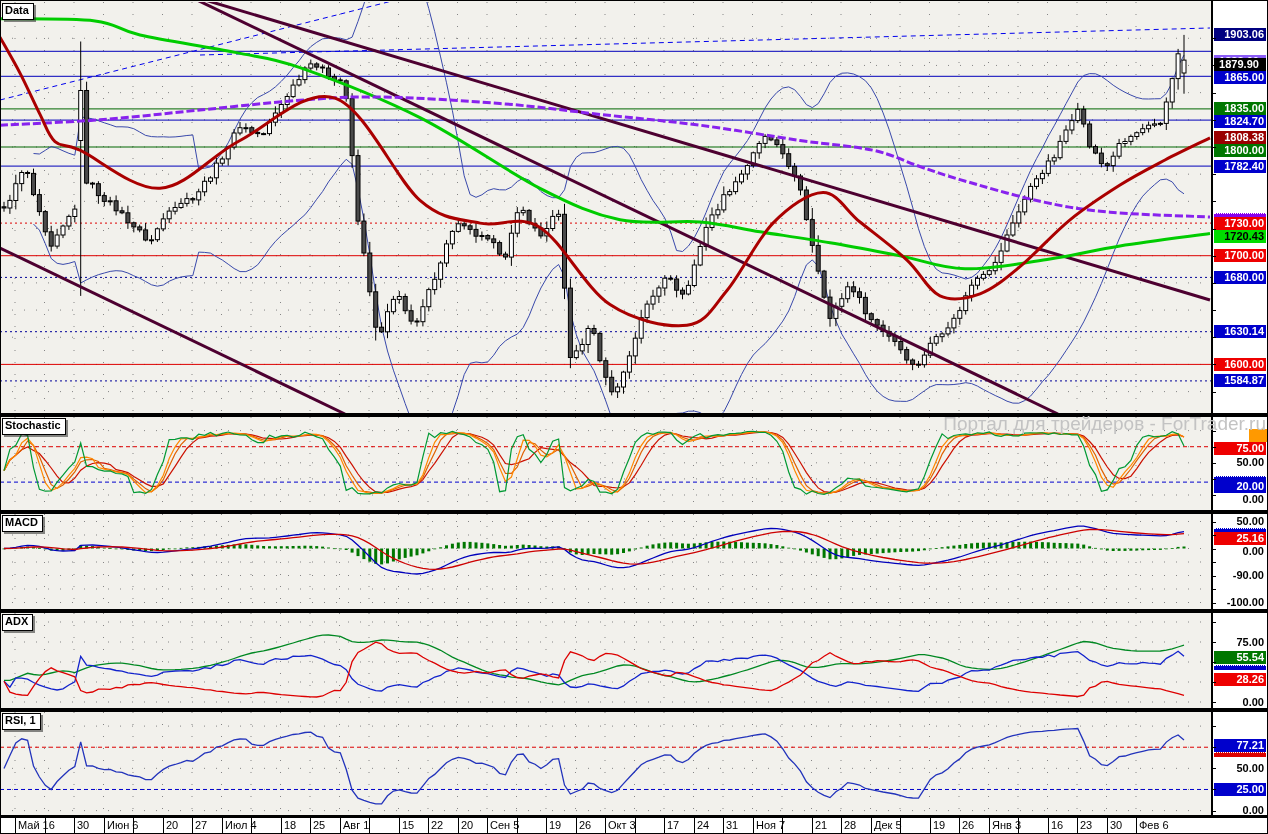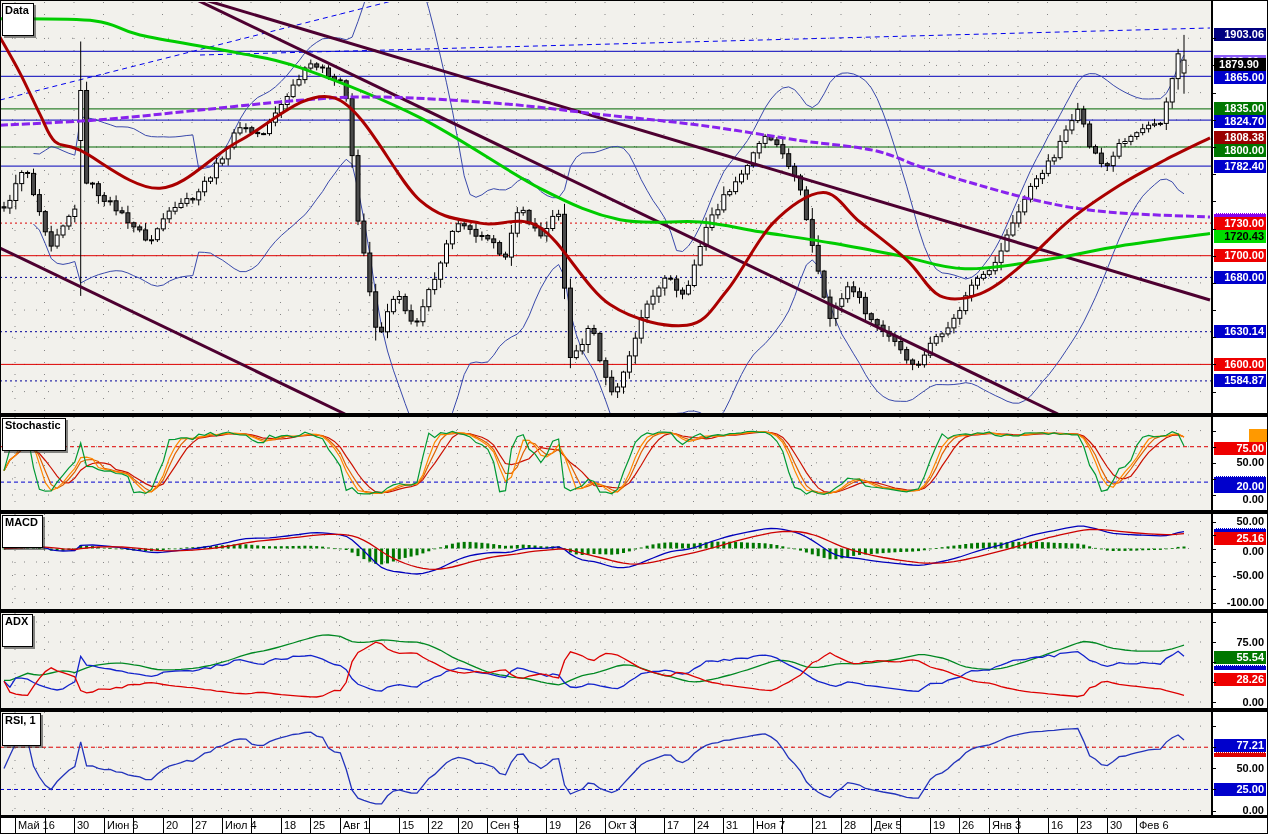--- a/index.html
+++ b/index.html
@@ -5,21 +5,21 @@
   html,body{margin:0;padding:0;background:#888;}
   .screen{position:relative;width:1268px;height:834px;background:#f2f1ec;overflow:hidden;
           font-family:"Liberation Sans",sans-serif;}
   .edge{position:absolute;background:#000;z-index:60;}
   #chart-svg{position:absolute;left:0;top:0;z-index:10;}
   .rcol{position:absolute;left:1211px;top:0;width:57px;height:818px;background:#ffffff;
         border-left:2px solid #000;box-sizing:border-box;z-index:5;}
   .hborder{position:absolute;left:0;width:1268px;background:#000;z-index:28;}
   .panel-label{position:absolute;left:2px;background:#fff;border:1px solid #000;
         box-shadow:2px 2px 0 rgba(40,40,40,.55);font-weight:bold;font-size:11px;line-height:13px;
-        padding:0 4px 18px 2px;color:#000;z-index:30;white-space:nowrap;}
+        padding:0 4px 2px 2px;color:#000;z-index:30;white-space:nowrap;}
   .plabel{position:absolute;left:1214px;width:52px;height:13px;font-size:11px;font-weight:bold;
         text-align:right;padding-right:2px;line-height:13px;z-index:20;box-sizing:border-box;
         font-family:"Liberation Sans",sans-serif;letter-spacing:0px;}
   .psliver{position:absolute;left:1214px;width:52px;z-index:20;}
   .rtick{position:absolute;left:1211px;width:5px;height:1px;background:#000;z-index:26;}
   .axis{position:absolute;left:0;top:818px;width:1268px;height:16px;background:#fff;z-index:15;}
   .axis-label{position:absolute;top:1px;font-size:11px;color:#000;white-space:nowrap;}
   .axis-tick{position:absolute;top:0;width:1px;height:16px;background:#000;}
   .watermark{position:absolute;top:413px;right:2px;font-size:19px;color:#c3c3c3;z-index:40;
         font-family:"Liberation Sans",sans-serif;pointer-events:none;white-space:nowrap;}
@@ -933,20 +933,21 @@
     </svg>
 
   <div class="rcol" id="rcol"></div>
 
   <div class="panel-label" id="lbl-data" style="top: 3px;">Data</div>
   <div class="panel-label" id="lbl-stoch" style="top: 418px;">Stochastic</div>
   <div class="panel-label" id="lbl-macd" style="top: 515px;">MACD</div>
   <div class="panel-label" id="lbl-adx" style="top: 614px;">ADX</div>
   <div class="panel-label" id="lbl-rsi" style="top: 713px;">RSI, 1</div>
 
+  <div class="watermark">Портал для трейдеров - ForTrader.ru</div>
 
   <div class="axis" id="time-axis">
       <div class="axis-tick" style="left: 15px;"></div>
       <div class="axis-tick" style="left: 45px;"></div>
       <div class="axis-tick" style="left: 74px;"></div>
       <div class="axis-tick" style="left: 104px;"></div>
       <div class="axis-tick" style="left: 133px;"></div>
       <div class="axis-tick" style="left: 163px;"></div>
       <div class="axis-tick" style="left: 192px;"></div>
       <div class="axis-tick" style="left: 222px;"></div>
@@ -1042,21 +1043,21 @@
     <div class="plabel" style="top: 428.501px; background: rgb(255, 153, 0); color: rgb(122, 0, 0); margin-left: 35px;">93.18</div>
     <div class="plabel" style="top: 441.501px; background: rgb(238, 0, 0); color: rgb(255, 255, 255);">75.00</div>
     <div class="plabel" style="top: 456.305px; color: rgb(0, 0, 0);">50.00</div>
     <div class="psliver" style="top: 475.615px; height: 4px; background: rgb(0, 0, 204); border-top: 1px dotted rgb(255, 255, 255);"></div>
     <div class="plabel" style="top: 479.615px; background: rgb(0, 0, 204); color: rgb(255, 255, 255);">20.00</div>
     <div class="plabel" style="top: 492.615px; color: rgb(0, 0, 0);">0.00</div>
     <div class="plabel" style="top: 515px; color: rgb(0, 0, 0);">50.00</div>
     <div class="psliver" style="top: 528.14px; height: 4px; background: rgb(0, 0, 204); border-top: 1px dotted rgb(255, 255, 255);"></div>
     <div class="plabel" style="top: 532.14px; background: rgb(238, 0, 0); color: rgb(255, 255, 255);">25.16</div>
     <div class="plabel" style="top: 545.14px; color: rgb(0, 0, 0);">0.00</div>
-    <div class="plabel" style="top: 569px; color: rgb(0, 0, 0);">-50.00</div>
+    <div class="plabel" style="top: 569px; color: rgb(0, 0, 0);">-90.00</div>
     <div class="plabel" style="top: 596px; color: rgb(0, 0, 0);">-100.00</div>
     <div class="plabel" style="top: 635.5px; color: rgb(0, 0, 0);">75.00</div>
     <div class="plabel" style="top: 651.068px; background: rgb(0, 119, 0); color: rgb(255, 255, 255);">55.54</div>
     <div class="psliver" style="top: 664.8px; height: 4px; background: rgb(0, 0, 204); border-top: 1px dotted rgb(255, 255, 255);"></div>
     <div class="plabel" style="top: 672.892px; background: rgb(238, 0, 0); color: rgb(255, 255, 255);">28.26</div>
     <div class="plabel" style="top: 695.5px; color: rgb(0, 0, 0);">0.00</div>
     <div class="plabel" style="top: 738.858px; background: rgb(0, 0, 204); color: rgb(255, 255, 255);">77.21</div>
     <div class="psliver" style="top: 751.858px; height: 4px; background: rgb(221, 0, 0); border-top: 1px dotted rgb(255, 255, 255);"></div>
     <div class="plabel" style="top: 761.85px; color: rgb(0, 0, 0);">50.00</div>
     <div class="plabel" style="top: 782.975px; background: rgb(0, 0, 204); color: rgb(255, 255, 255);">25.00</div>

